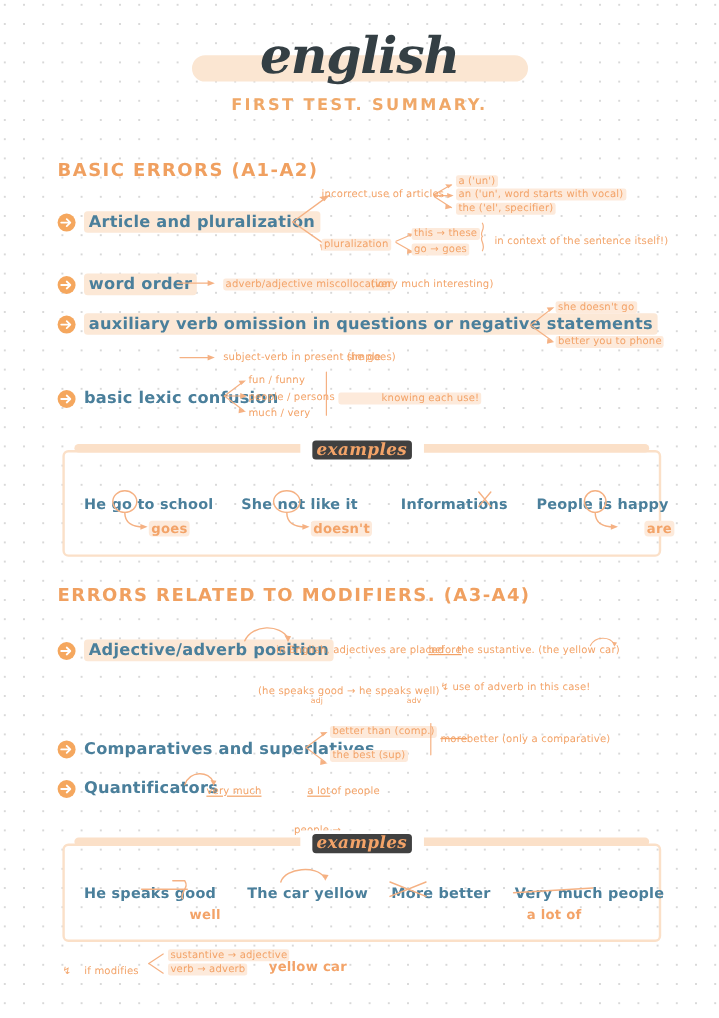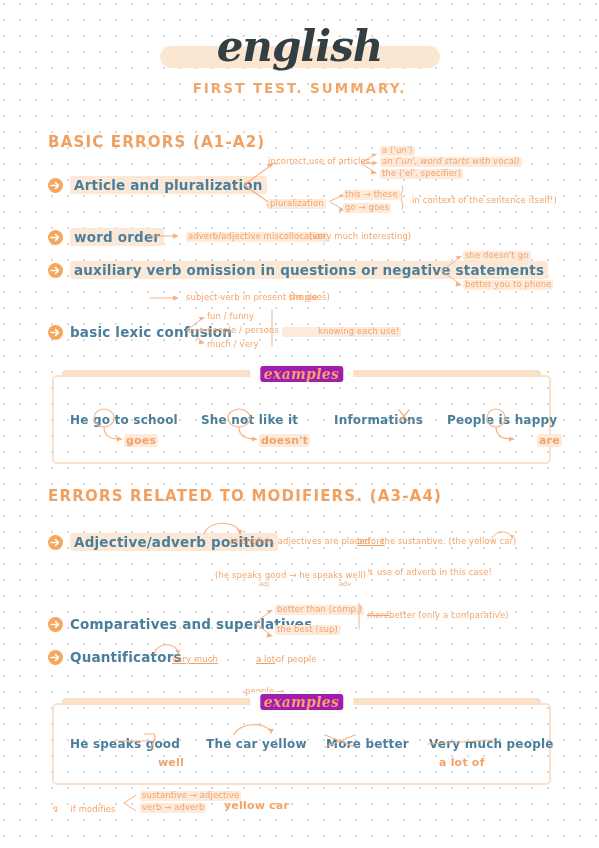--- a/index.html
+++ b/index.html
@@ -102,21 +102,21 @@
     background:#fbe0c8;border-radius:4px;
   }
   .exbox .cap-gap{
     position:absolute;top:-13px;left:50%;transform:translateX(-50%);
     background:#ffffff;padding:0 10px;
   }
   .exbox .cap-text{
     font-family:"DejaVu Serif", serif;
     font-style:italic;font-weight:bold;
     font-size:14px;color:#f3a368;
-    background:#a21caf;border-radius:3px;padding:0 4px;
+    background:#404040;border-radius:3px;padding:0 4px;
     letter-spacing:.3px;
   }
   .ex-item{position:absolute;white-space:nowrap;}
   .ex-main{
     font-size:12px;font-weight:bold;color:#4a7f9b;letter-spacing:.2px;
   }
   .ex-fix{
     font-size:11px;font-weight:bold;color:#f3a368;letter-spacing:.2px;
     background:#fdeadb;border-radius:3px;padding:0 2px;
   }
@@ -161,21 +161,21 @@
     <path class="fillorange" d="M141 23 l-5.6 -3 l-0.4 4.4 z"></path>
 
     <path class="stroke-t" d="M94 51 L108 45"></path>
     <path class="stroke-t" d="M94 52 L108 60"></path>
     <path class="fillorange" d="M109 45 l-5.6 -0.8 l2.2 3.4 z"></path>
     <path class="fillorange" d="M109 60 l-5.6 -2.6 l-0.2 4.2 z"></path>
   </svg>
 
   <div class="note" style="left:268px;top:157px;">incorrect use of articles</div>
   <div class="note hl" style="left:380px;top:146px;">a ('un')</div>
-  <div class="note hl" style="left:380px;top:157px;font-style:italic;">an ('un', word starts with vocal)</div>
+  <div class="note hl" style="left:380px;top:157px;">an ('un', word starts with vocal)</div>
   <div class="note hl" style="left:380px;top:169px;">the ('el', specifier)</div>
   <div class="note hl" style="left:268px;top:199px;">pluralization</div>
   <div class="note hl" style="left:343px;top:190px;">this → these</div>
   <div class="note hl" style="left:343px;top:203px;">go → goes</div>
   <svg class="conn" style="left:398px;top:186px;width:14px;height:24px;">
     <path class="stroke-t" d="M4 0 C7 5, 1 8, 4 11 C1 14, 7 17, 4 23"></path>
   </svg>
   <div class="note" style="left:412px;top:196px;">in context of the sentence itself!)</div>
 
   <div class="bullet" style="left:48px;top:228px;">

